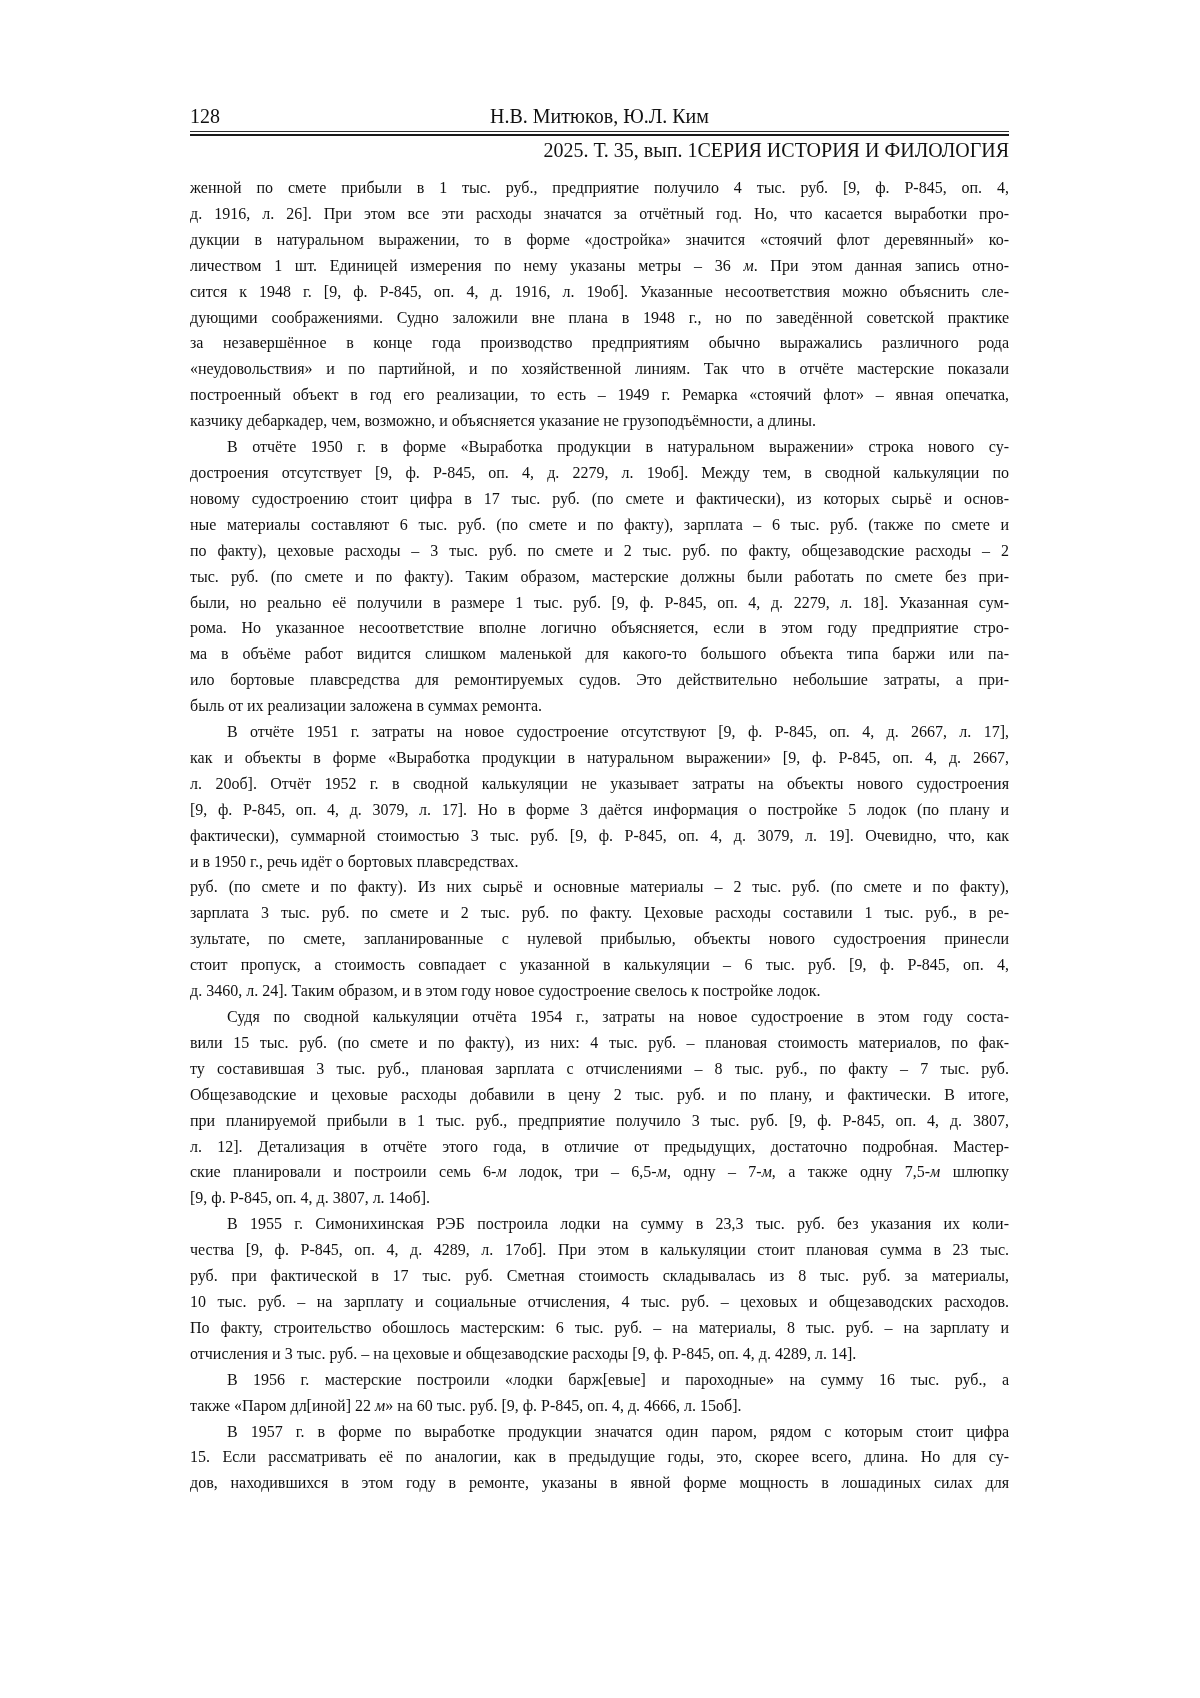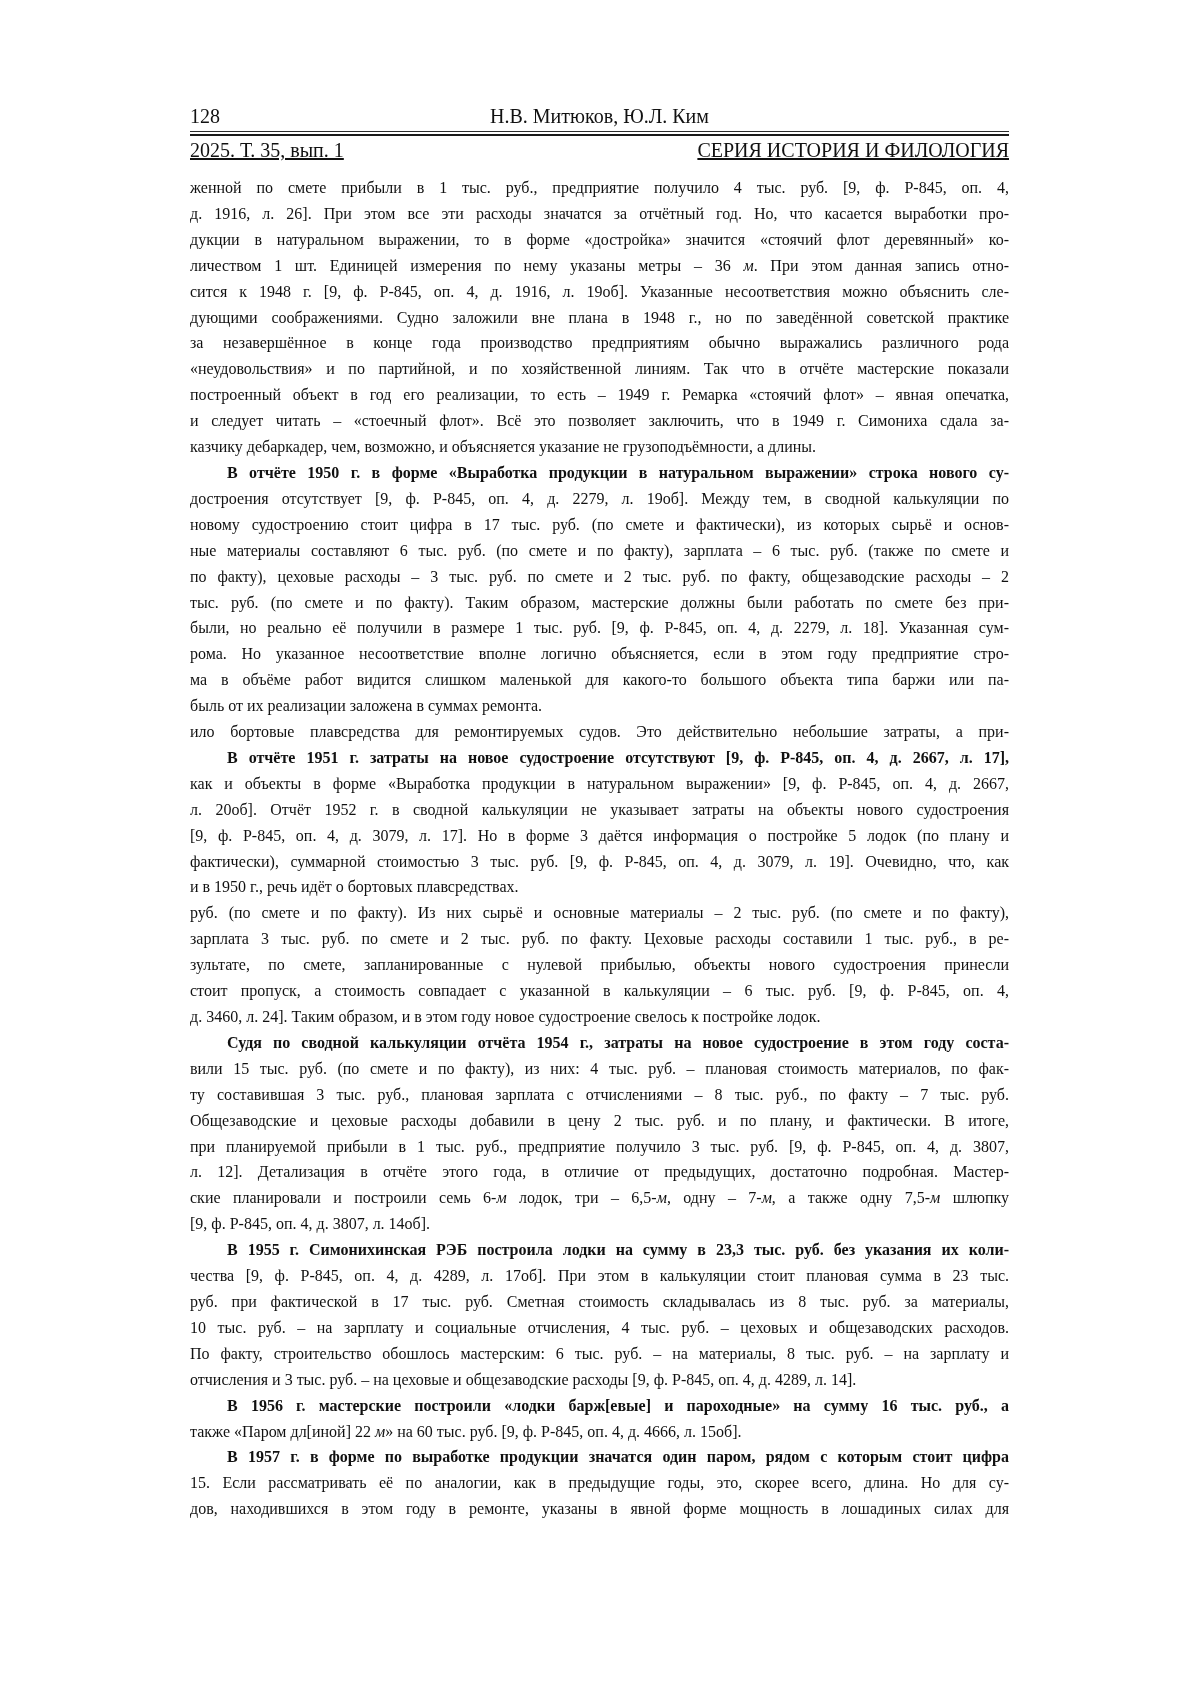--- a/index.html
+++ b/index.html
@@ -26,39 +26,38 @@
   .hrow1 .pageno  { justify-self: start; }
   .hrow1 .authors { justify-self: center; }
   .header-rule {
     margin-top: 3px;
     height: 2px;
     border-top: 1px solid #2a2a2a;
     border-bottom: 2px solid #1a1a1a;
   }
   .hrow2 {
     display: flex;
-    justify-content: space-between;
+    justify-content: flex-end;
     align-items: baseline;
     font-size: 20px;
     line-height: 24px;
     margin-top: 2px;
-    text-decoration: underline;
   }
   
   .body-text { margin-top: 13px; }
   .paragraph { margin: 0; }
   .line {
     font-size: 16px;
     line-height: 25.9px;
     text-align: justify;
     text-align-last: justify;
     white-space: normal;
   }
   .line.last   { text-align-last: left; }
-  .line.indent { text-indent: 37px; font-weight: bold; }
+  .line.indent { text-indent: 37px; }
   em { font-style: italic; }
 </style>
 </head>
 <body>
 
 <div class="page">
   <header>
     <div class="hrow1">
       <span class="pageno">128</span>
       <span class="authors">Н.В. Митюков, Ю.Л. Ким</span>
@@ -75,35 +74,34 @@
       <div class="paragraph">
         <div class="line">женной по смете прибыли в 1 тыс. руб., предприятие получило 4 тыс. руб. [9, ф. Р-845, оп. 4,</div>
         <div class="line">д. 1916, л. 26]. При этом все эти расходы значатся за отчётный год. Но, что касается выработки про-</div>
         <div class="line">дукции в натуральном выражении, то в форме «достройка» значится «стоячий флот деревянный» ко-</div>
         <div class="line">личеством 1 шт. Единицей измерения по нему указаны метры – 36 <em>м</em>. При этом данная запись отно-</div>
         <div class="line">сится к 1948 г. [9, ф. Р-845, оп. 4, д. 1916, л. 19об]. Указанные несоответствия можно объяснить сле-</div>
         <div class="line">дующими соображениями. Судно заложили вне плана в 1948 г., но по заведённой советской практике</div>
         <div class="line">за незавершённое в конце года производство предприятиям обычно выражались различного рода</div>
         <div class="line">«неудовольствия» и по партийной, и по хозяйственной линиям. Так что в отчёте мастерские показали</div>
         <div class="line">построенный объект в год его реализации, то есть – 1949 г. Ремарка «стоячий флот» – явная опечатка,</div>
-        <div class="line">и следует читать – «стоечный флот». Всё это позволяет заключить, что в 1949 г. Симониха сдала за-</div>
         <div class="line last">казчику дебаркадер, чем, возможно, и объясняется указание не грузоподъёмности, а длины.</div>
       </div>
       <div class="paragraph">
         <div class="line indent">В отчёте 1950 г. в форме «Выработка продукции в натуральном выражении» строка нового су-</div>
         <div class="line">достроения отсутствует [9, ф. Р-845, оп. 4, д. 2279, л. 19об]. Между тем, в сводной калькуляции по</div>
         <div class="line">новому судостроению стоит цифра в 17 тыс. руб. (по смете и фактически), из которых сырьё и основ-</div>
         <div class="line">ные материалы составляют 6 тыс. руб. (по смете и по факту), зарплата – 6 тыс. руб. (также по смете и</div>
         <div class="line">по факту), цеховые расходы – 3 тыс. руб. по смете и 2 тыс. руб. по факту, общезаводские расходы – 2</div>
         <div class="line">тыс. руб. (по смете и по факту). Таким образом, мастерские должны были работать по смете без при-</div>
         <div class="line">были, но реально её получили в размере 1 тыс. руб. [9, ф. Р-845, оп. 4, д. 2279, л. 18]. Указанная сум-</div>
         <div class="line">рома. Но указанное несоответствие вполне логично объясняется, если в этом году предприятие стро-</div>
         <div class="line">ма в объёме работ видится слишком маленькой для какого-то большого объекта типа баржи или па-</div>
+        <div class="line">ило бортовые плавсредства для ремонтируемых судов. Это действительно небольшие затраты, а при-</div>
         <div class="line last">быль от их реализации заложена в суммах ремонта.</div>
-        <div class="line">ило бортовые плавсредства для ремонтируемых судов. Это действительно небольшие затраты, а при-</div>
       </div>
       <div class="paragraph">
         <div class="line indent">В отчёте 1951 г. затраты на новое судостроение отсутствуют [9, ф. Р-845, оп. 4, д. 2667, л. 17],</div>
         <div class="line">как и объекты в форме «Выработка продукции в натуральном выражении» [9, ф. Р-845, оп. 4, д. 2667,</div>
         <div class="line">л. 20об]. Отчёт 1952 г. в сводной калькуляции не указывает затраты на объекты нового судостроения</div>
         <div class="line">[9, ф. Р-845, оп. 4, д. 3079, л. 17]. Но в форме 3 даётся информация о постройке 5 лодок (по плану и</div>
         <div class="line">фактически), суммарной стоимостью 3 тыс. руб. [9, ф. Р-845, оп. 4, д. 3079, л. 19]. Очевидно, что, как</div>
         <div class="line last">и в 1950 г., речь идёт о бортовых плавсредствах.</div>
       </div>
       <div class="paragraph">

